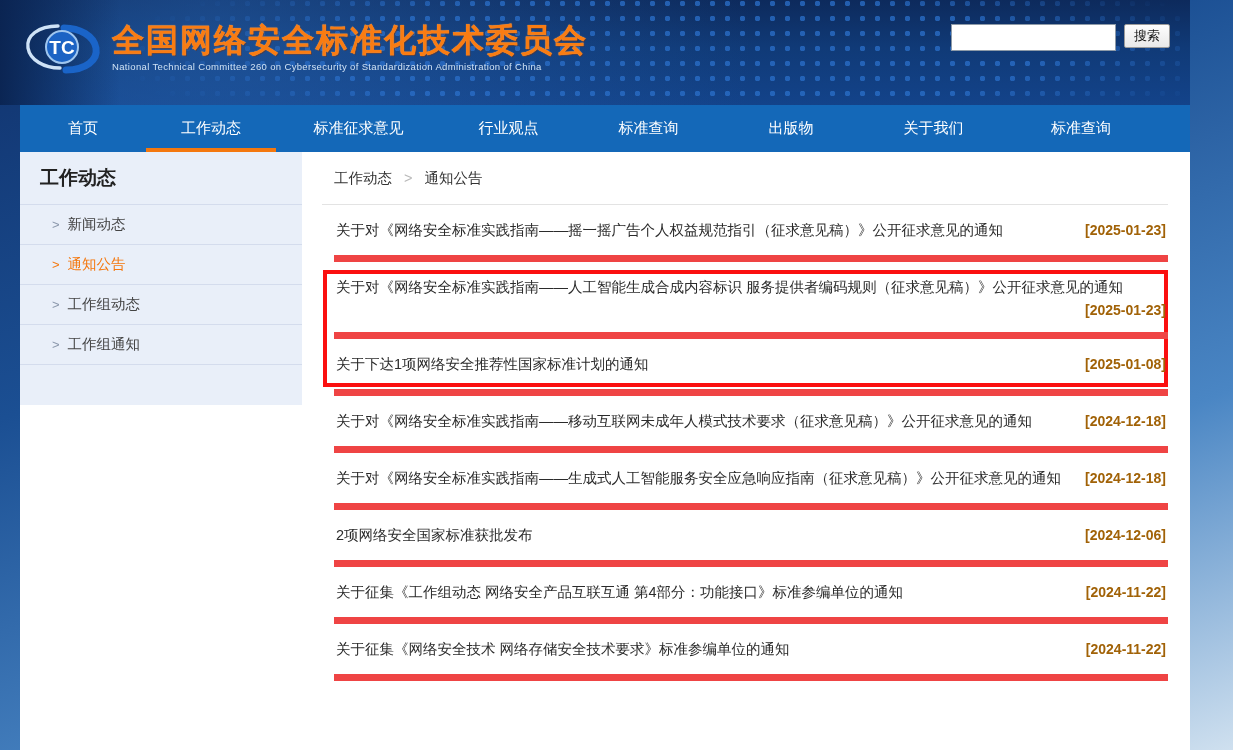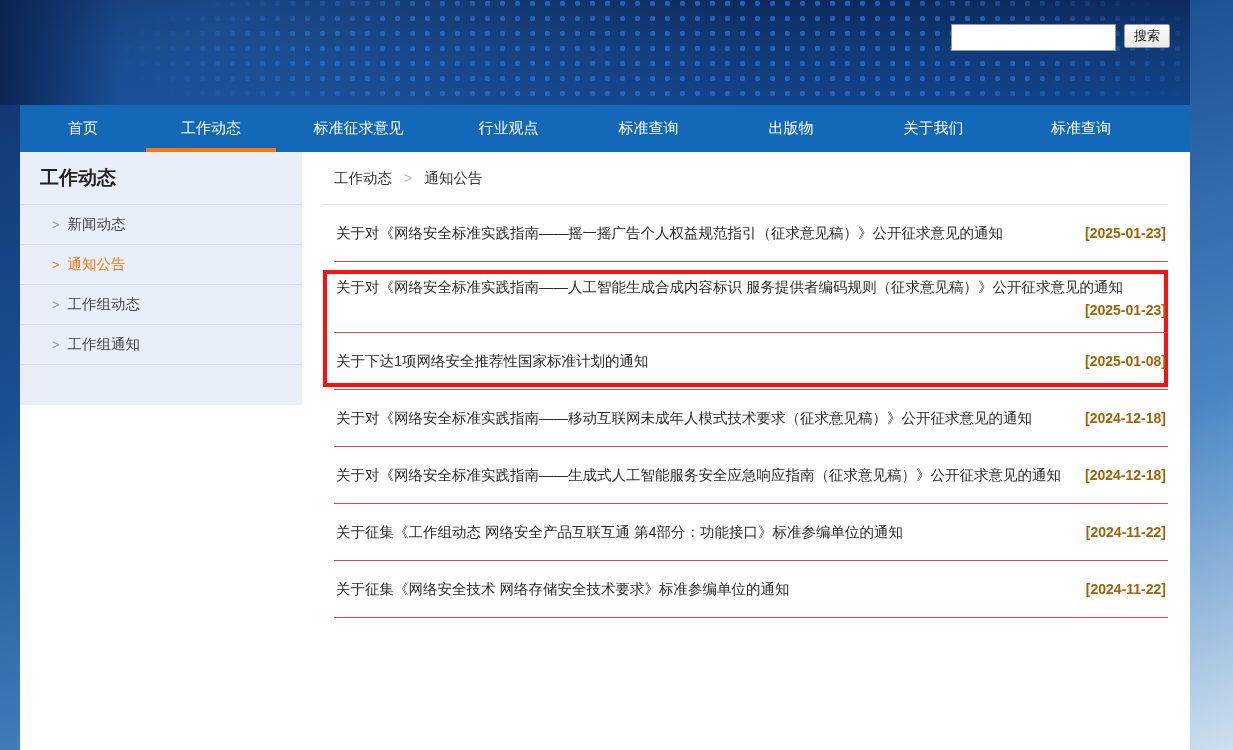--- a/index.html
+++ b/index.html
@@ -140,21 +140,21 @@
     height: 53px; display: flex; align-items: center;
     font-size: 14.5px; color: #333;
     border-bottom: 1px solid #e3e3e3;
     padding-left: 12px;
   }
   .breadcrumb .sep { margin: 0 12px; color: #b9b9b9; }
 
   .news-list { position: relative; padding-left: 12px; }
   .news-row {
     position: relative;
-    border-bottom: 1px solid #ef4444;
+    border-bottom: 7px solid #ef4444;
     padding: 0 2px;
     display: flex; align-items: center; justify-content: space-between;
     min-height: 57px;
     cursor: pointer;
     gap: 24px;
   }
   .news-row.wrapped { display: block; padding-top: 14px; padding-bottom: 14px; }
   .news-title {
     font-size: 14.5px; color: #2b2b2b; line-height: 22px;
   }
@@ -173,20 +173,34 @@
 </style>
 </head>
 <body>
 
 <div class="page">
 
   <div class="header">
     <div class="dots"></div>
     <div class="hdr-left-fade"></div>
 
+    <div class="logo-wrap">
+      <div class="logo-mark">
+        <svg width="82" height="56" viewBox="0 0 82 56">
+          <path d="M36 6 C16 6 4 16 6 28 C8 40 22 48 38 48" fill="none" stroke="#cfe3f7" stroke-width="3.4" stroke-linecap="round"></path>
+          <path d="M44 50 C64 50 76 40 74 28 C72 16 58 8 42 8" fill="none" stroke="#1a64c8" stroke-width="7" stroke-linecap="round"></path>
+          <circle cx="40" cy="27" r="16" fill="#1c63c4" stroke="#9fc6ef" stroke-width="2"></circle>
+          <text x="40" y="34" text-anchor="middle" font-family="Liberation Sans, sans-serif" font-size="19" font-weight="bold" fill="#ffffff">TC</text>
+        </svg>
+      </div>
+      <div class="logo-text">
+        <div class="logo-cn">全国网络安全标准化技术委员会</div>
+        <div class="logo-en">National Technical Committee 260 on Cybersecurity of Standardization Administration of China</div>
+      </div>
+    </div>
 
     <div class="search-area">
       <input class="search-input" type="text" value="" style="">
       <button class="search-btn">搜索</button>
     </div>
   </div>
 
   <div class="nav">
       <div class="nav-item" style="width: 126px; text-align: center;">
         <span>首页</span>
@@ -260,20 +274,24 @@
           </div>
           <div class="news-row">
             <span class="news-title">关于对《网络安全标准实践指南——移动互联网未成年人模式技术要求（征求意见稿）》公开征求意见的通知</span>
             <span class="news-date">[2024-12-18]</span>
           </div>
           <div class="news-row">
             <span class="news-title">关于对《网络安全标准实践指南——生成式人工智能服务安全应急响应指南（征求意见稿）》公开征求意见的通知</span>
             <span class="news-date">[2024-12-18]</span>
           </div>
           <div class="news-row">
+            <span class="news-title">2项网络安全国家标准获批发布</span>
+            <span class="news-date">[2024-12-06]</span>
+          </div>
+          <div class="news-row">
             <span class="news-title">关于征集《工作组动态 网络安全产品互联互通 第4部分：功能接口》标准参编单位的通知</span>
             <span class="news-date">[2024-11-22]</span>
           </div>
           <div class="news-row">
             <span class="news-title">关于征集《网络安全技术 网络存储安全技术要求》标准参编单位的通知</span>
             <span class="news-date">[2024-11-22]</span>
           </div>
         </div>
     </div>
 

